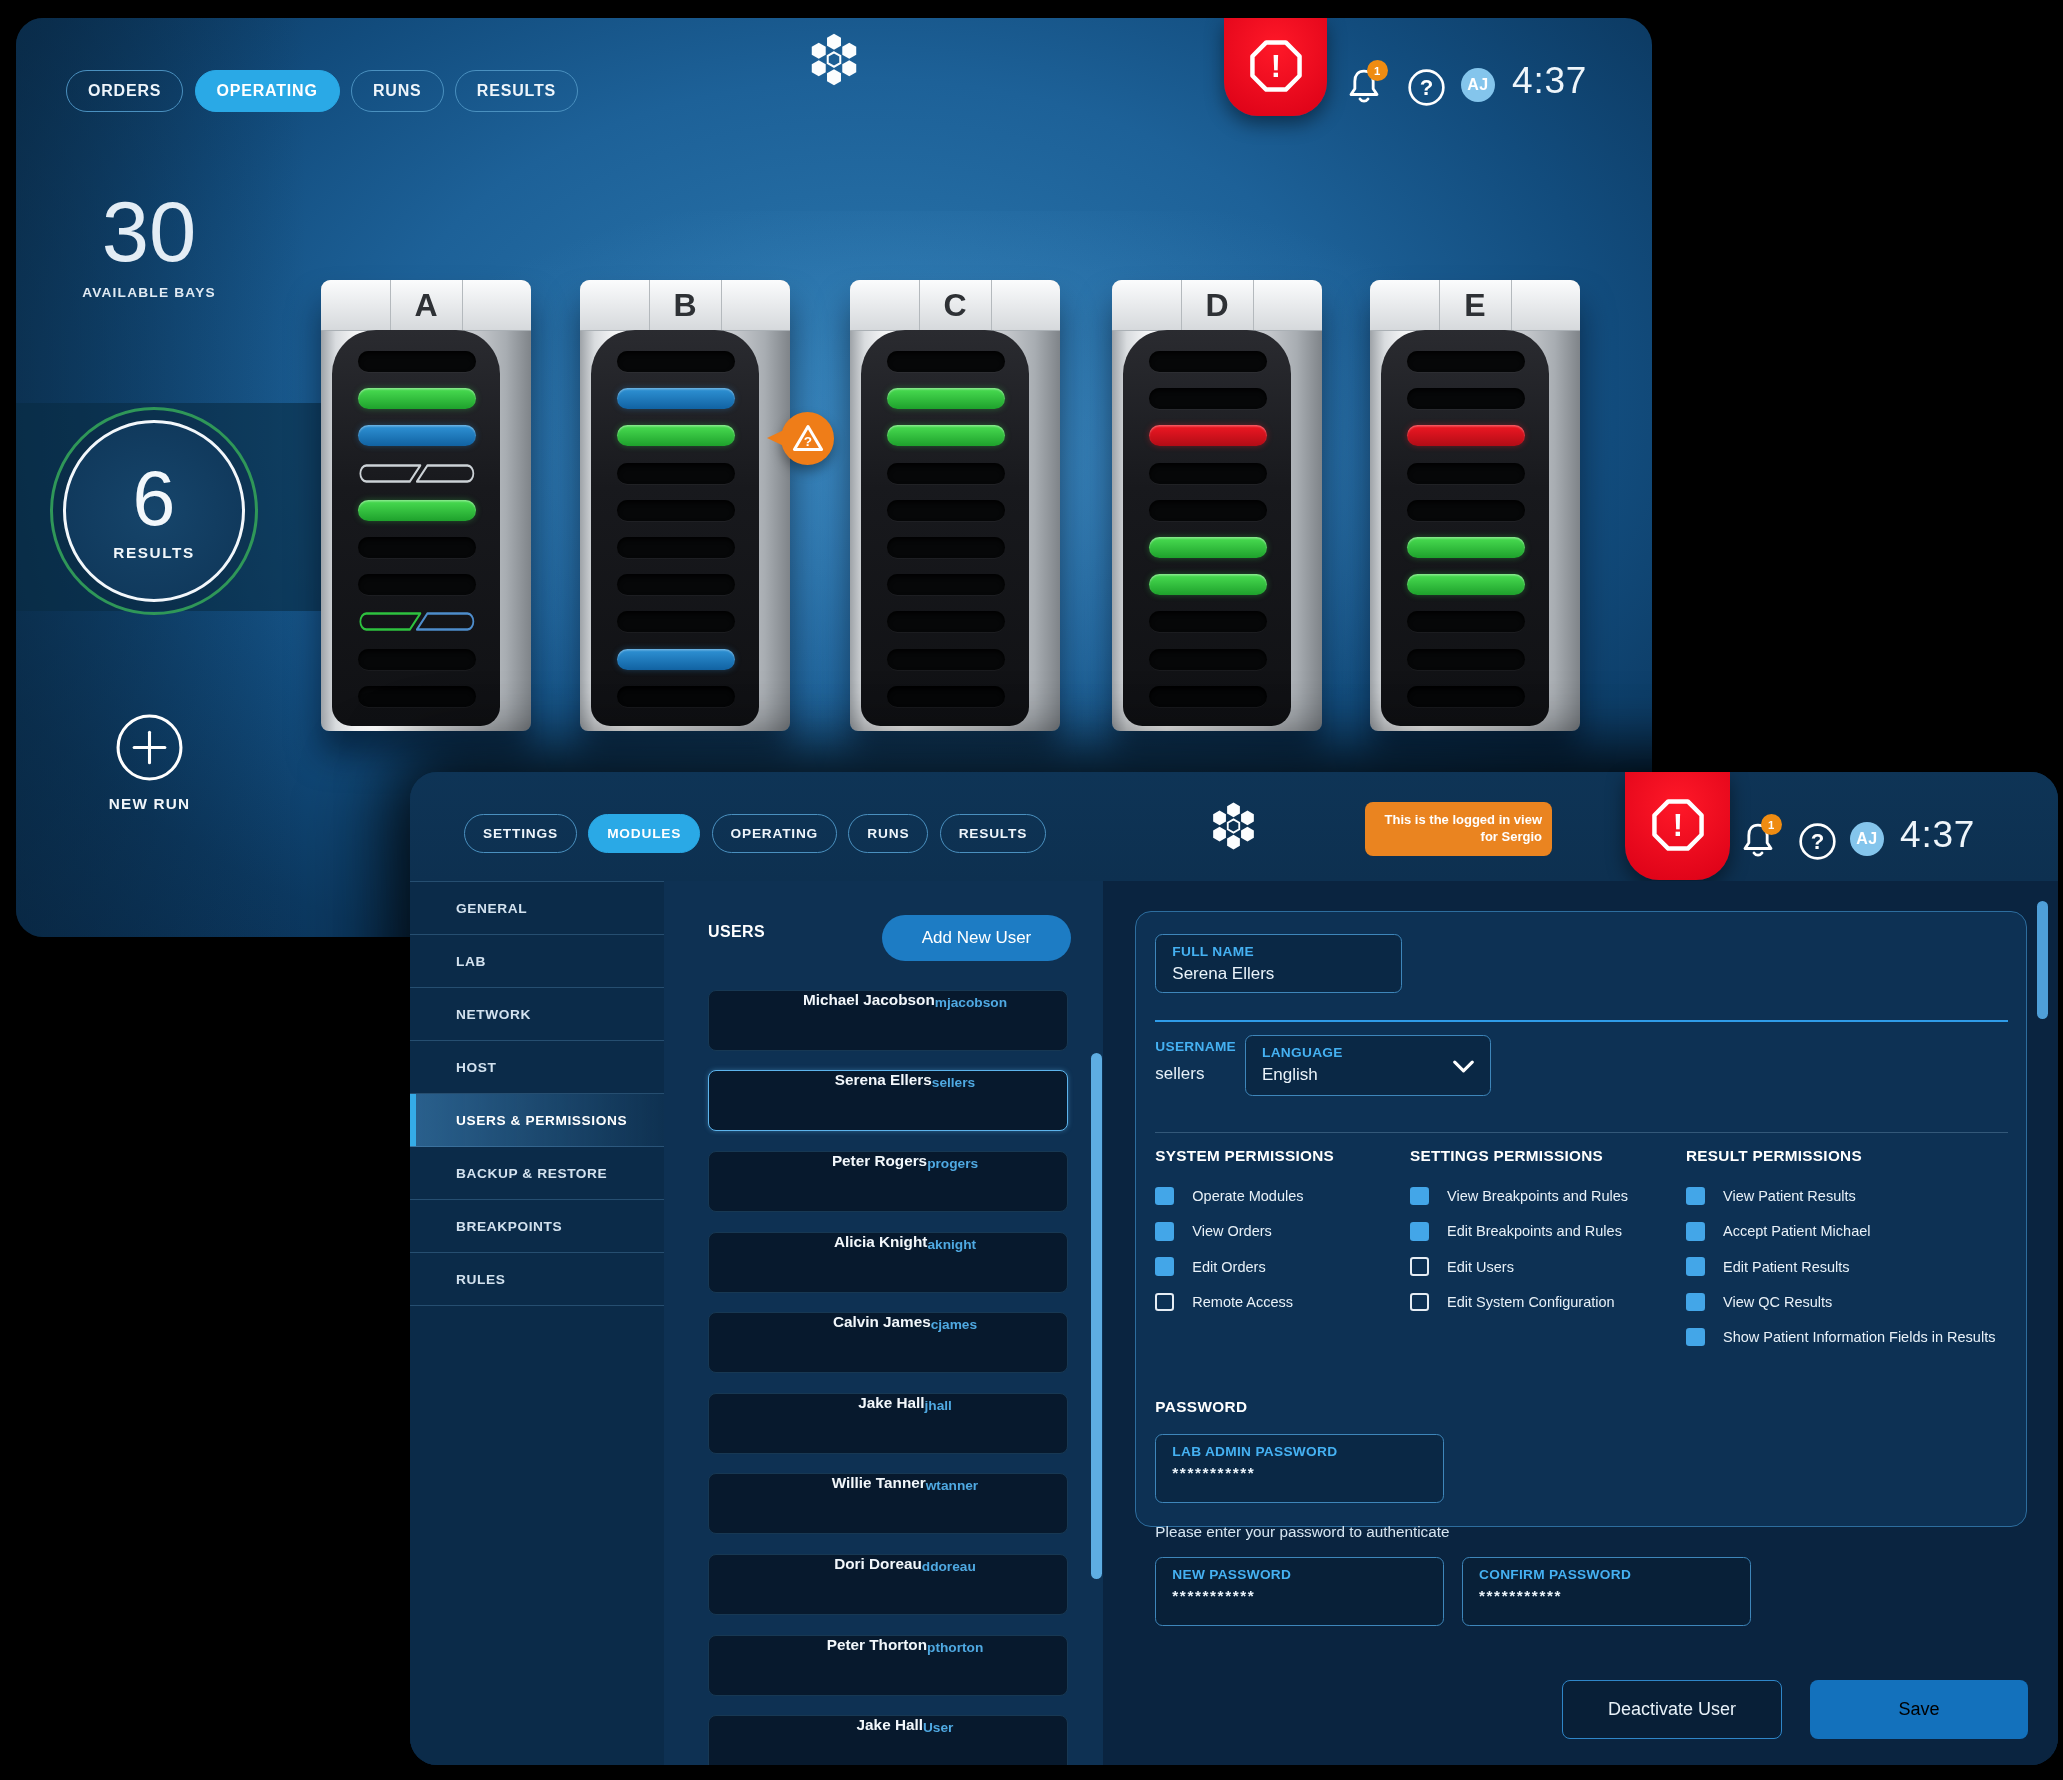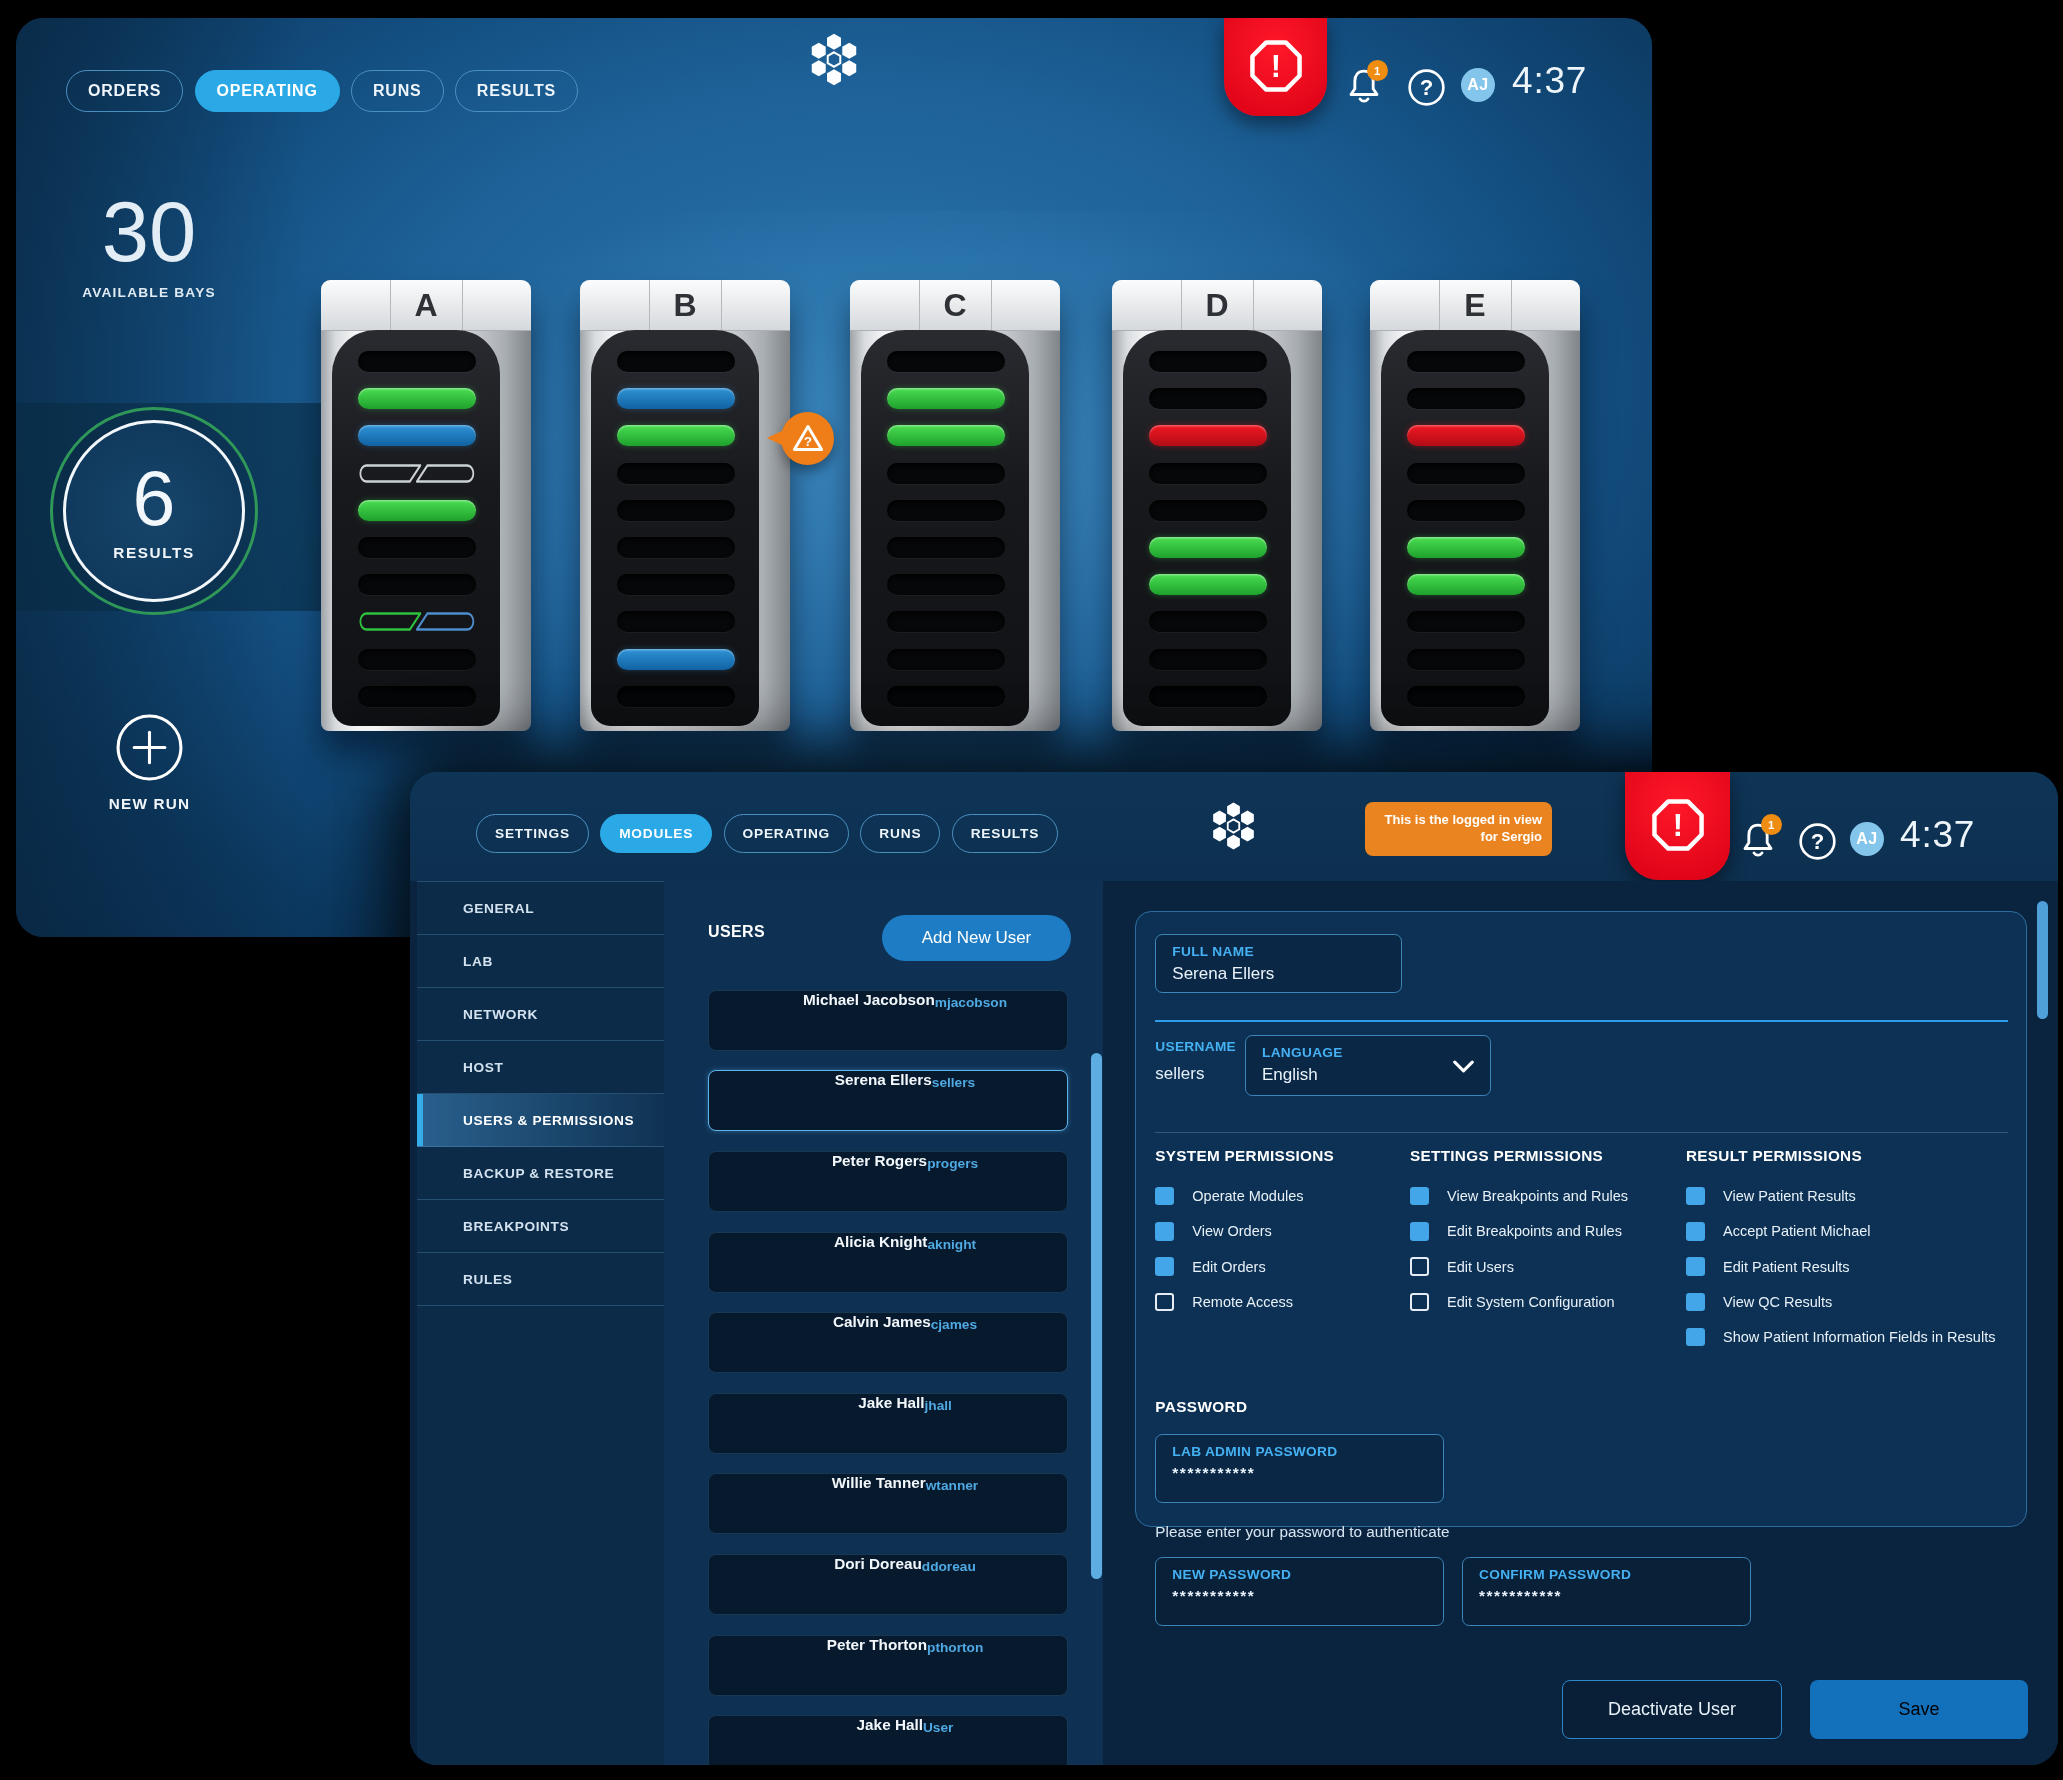--- a/index.html
+++ b/index.html
@@ -76,35 +76,35 @@
   .slot svg{display:block;width:100%;height:100%;}
   .callout{position:absolute;right:-44px;top:132px;width:53px;height:53px;background:#ef7d18;border-radius:50%;
     display:flex;align-items:center;justify-content:center;z-index:5;box-shadow:0 6.4px 11.3px rgba(0,0,0,.35);}
   .callout::before{content:"";position:absolute;left:-14.5px;top:17px;border-top:9.7px solid transparent;
     border-bottom:9.7px solid transparent;border-right:19.3px solid #ef7d18;}
   
   .win.front{left:410px;top:772px;width:1648px;height:993px;background:#0d3253;
     box-shadow:0 -24px 64px rgba(0,0,0,.65), -32px 0 73px rgba(0,0,0,.55);}
   .front-header{position:absolute;left:0;top:0;right:0;height:109px;border-radius:27px 27px 0 0;
     background:linear-gradient(180deg,#0e3456,#0d3050);border-bottom:0.8px solid rgba(0,0,0,.35);}
-  .tabs.front-tabs{left:66px;top:42px;}
+  .tabs.front-tabs{left:54px;top:42px;}
   .pill.sm{height:37px;line-height:37px;font-size:13.7px;padding:0 18px;border-width:1.6px;}
   .logo.front-logo{left:800px;top:26px;}
   .banner{position:absolute;left:955px;top:30px;width:187px;height:54px;background:#ea8420;border-radius:8px;
     color:#fff;font-size:13px;font-weight:bold;line-height:1.3;display:flex;align-items:center;justify-content:center;
     text-align:right;padding:0 10px;box-sizing:border-box;}
   .alert-badge.front-alert{left:1215px;top:0;width:105px;height:108px;}
   .front-bell{left:1328px;top:47px;}
   .front-help{left:1388px;top:50px;}
   .front-avatar{left:1440px;top:50px;}
   .front-time{position:absolute;left:1490px;top:42px;}
   .front-content{position:absolute;left:0;top:109px;right:0;bottom:0;background:#0a2440;
     border-radius:0 0 27px 27px;overflow:hidden;}
   
-  .sidebar{position:absolute;left:0;top:0;width:254px;height:100%;background:#0b2b49;border-right:0.8px solid #1d4a6e;margin-left:7px;}
+  .sidebar{position:absolute;left:0;top:0;width:254px;height:100%;background:#0b2b49;border-right:0.8px solid #1d4a6e;}
   .side-item{position:relative;height:52px;display:flex;align-items:center;padding-left:46px;
     font-size:13.7px;font-weight:bold;letter-spacing:0.6px;color:#d3e2ef;border-bottom:0.8px solid rgba(110,170,215,.28);}
   .side-item:first-child{border-top:0.8px solid rgba(110,170,215,.28);}
   .side-item.active{color:#fff;background:linear-gradient(90deg, rgba(72,150,210,.5), rgba(72,150,210,.06));}
   .side-item.active::before{content:"";position:absolute;left:0;top:0;bottom:0;width:5.6px;background:#35ace8;}
   
   .users-col{position:absolute;left:254px;top:0;width:439px;height:100%;background:#0e3153;}
   .users-title{position:absolute;left:44px;top:42px;font-size:16px;font-weight:bold;letter-spacing:0.4px;color:#fff;}
   .add-user{position:absolute;left:218px;top:34px;width:189px;height:46px;background:#1d7cc4;border-radius:23.4px;
     color:#fff;font-size:17px;display:flex;align-items:center;justify-content:center;}

